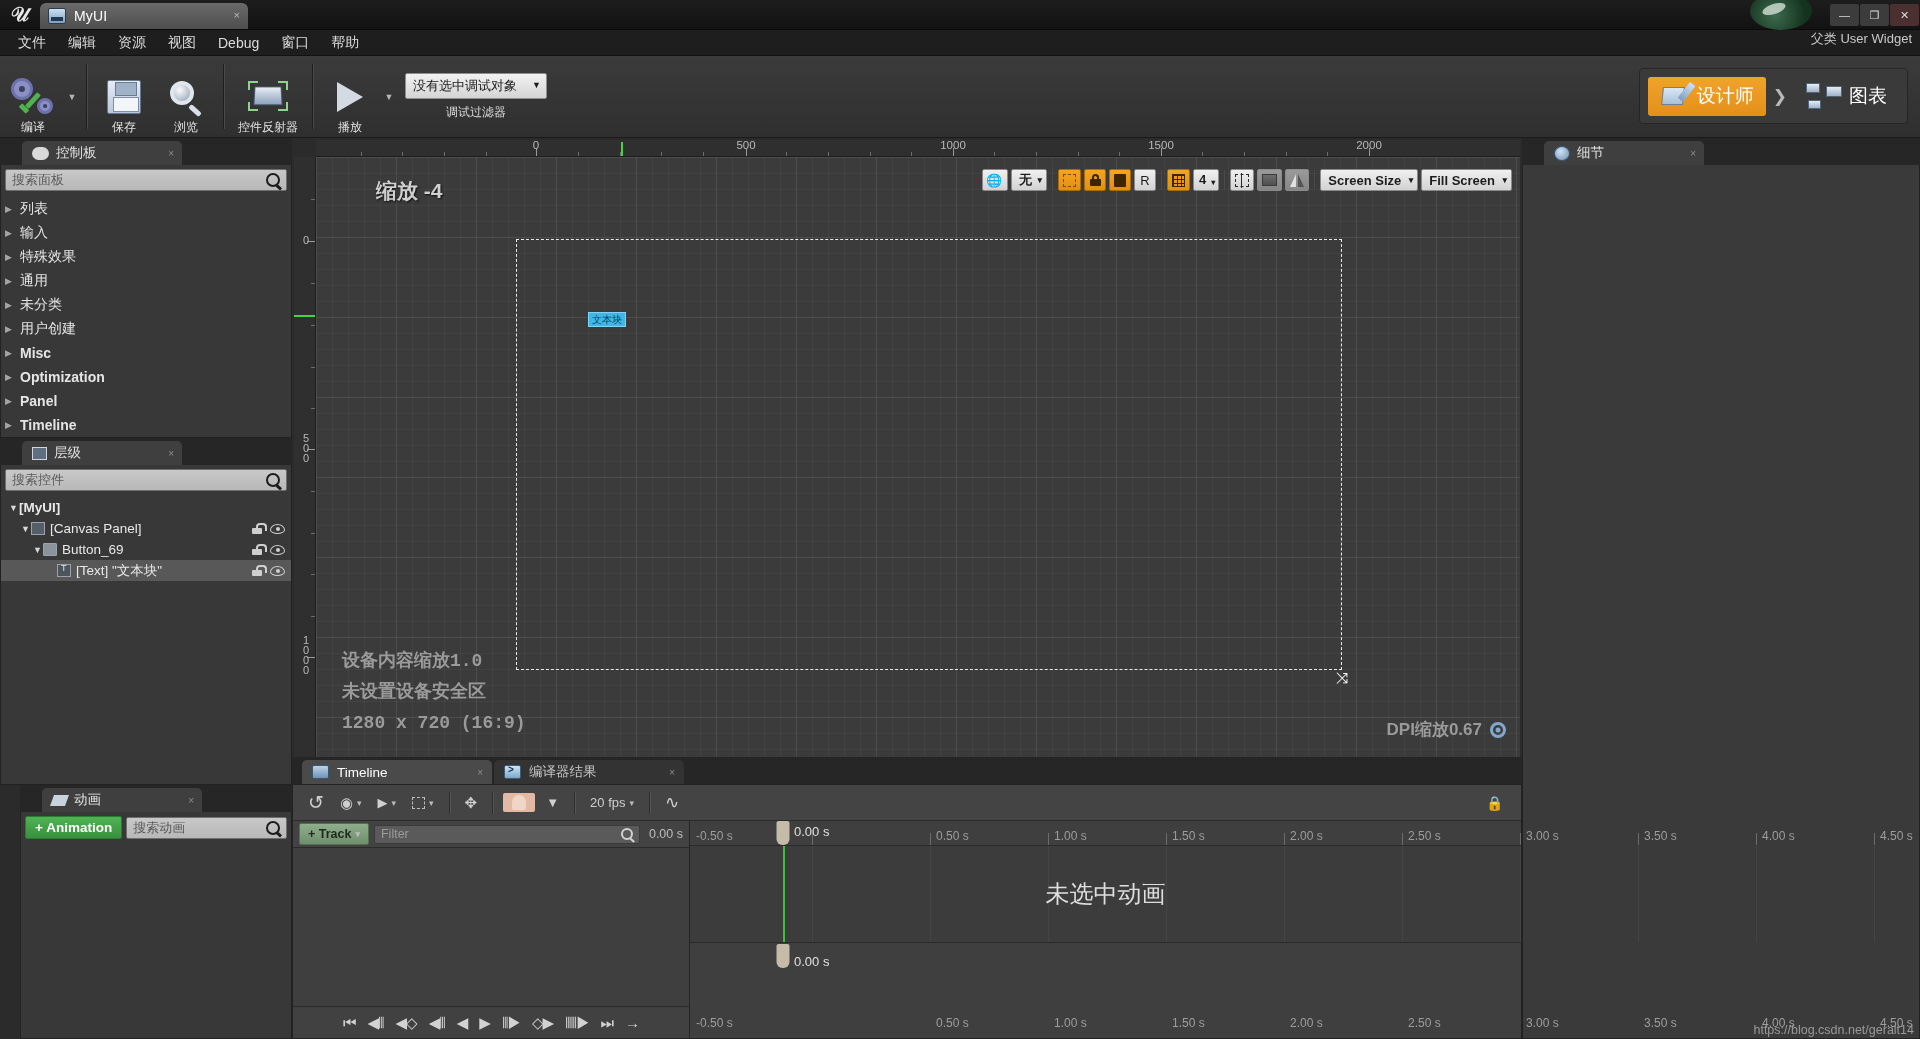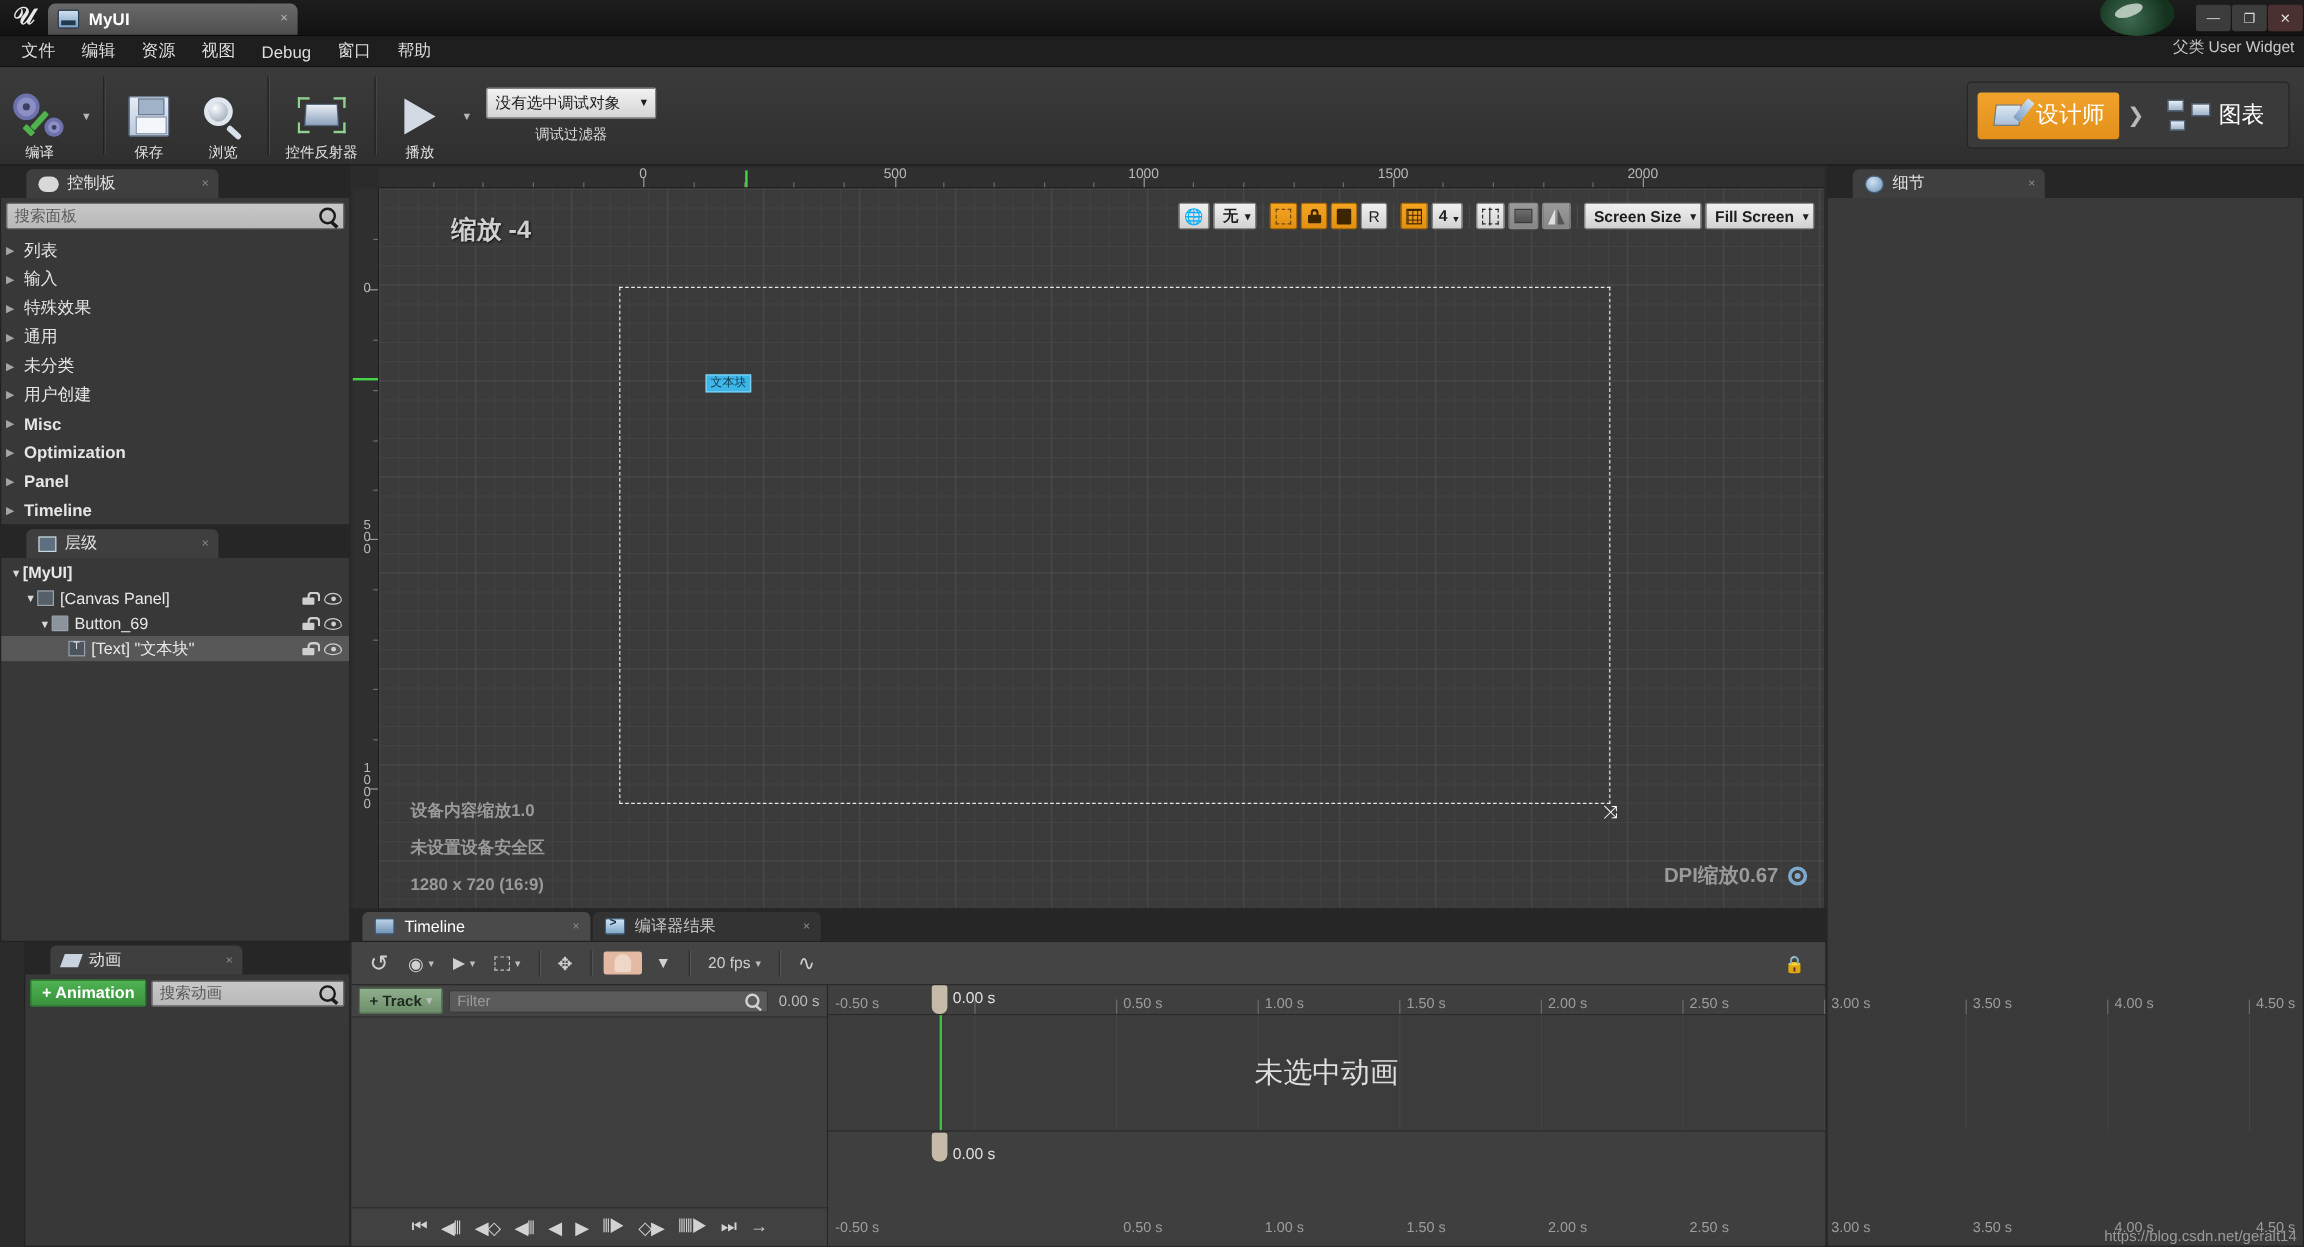--- a/index.html
+++ b/index.html
@@ -29,21 +29,21 @@
     border-radius: 6px 6px 0 0; display: flex; align-items: center; padding: 0 8px;
     gap: 8px; position: relative; color: #fff;
   }
   .doc-tab .tabicon {
     width: 18px; height: 16px; background: linear-gradient(#cfe0f0,#7c9fc4);
     border: 1px solid #2d3d50; border-radius: 2px; position: relative; flex: 0 0 18px;
   }
   .doc-tab .tabicon:after{
     content:""; position:absolute; left:2px; right:2px; bottom:2px; height:4px; background:#22384f;
   }
-  .doc-tab .tabname { font-size: 14px; font-weight: 700; letter-spacing: .2px; }
+  .doc-tab .tabname { font-size: 14px; font-weight: 400; letter-spacing: .2px; }
   .doc-tab .tabclose { position: absolute; right: 8px; top: 6px; font-size: 11px; color: #b9b9b9; }
   .titlebar-right {
     position: absolute; right: 0; top: 0; height: 30px; display: flex; align-items: center;
   }
   .win-btn {
     width: 29px; height: 22px; margin-right: 1px; display:flex; align-items:center; justify-content:center;
     background: #3c3c3c; color: #ddd; font-size: 11px; border-radius: 2px;
   }
   .win-btn.close { background: #4a3030; }
   .ue-orb {
@@ -229,21 +229,21 @@
   .vt-sep{width:1px;height:20px;background:#4a4a4a;margin:0 2px;}
 
   .canvas-outline {
     position:absolute; border: 1px dashed #e9e9e9; pointer-events:none;
   }
   .widget-text {
     position:absolute; background:#3fb6e8; color:#103d52; font-size:10px;
     padding:1px 3px; border:1px solid #7fd4f5; white-space:nowrap; line-height:11px;
   }
   .resize-handle { position:absolute; width:16px;height:16px; color:#fff; font-size:15px; }
-  .vp-info { position:absolute; left:26px; bottom:4px; font-size:14px; color:#9a9a9a; line-height:31px; font-weight:bold;}
+  .vp-info { position:absolute; left:26px; bottom:18px; font-size:18px; color:#9a9a9a; line-height:31px; font-weight:bold;font-family:Liberation Mono, monospace;}
   .vp-dpi { position:absolute; right:14px; bottom:16px; font-size:17px; color:#9a9a9a; font-weight:bold; display:flex; align-items:center; gap:8px;}
   .gear-ico { width:16px;height:16px;border-radius:50%;border:3px solid #7fa8cc; position:relative; }
   .gear-ico:after{content:"";position:absolute;left:50%;top:50%;width:5px;height:5px;background:#7fa8cc;transform:translate(-50%,-50%);border-radius:50%;}
 
   
   .bottom { flex:1; display:flex; flex-direction:column; min-height:0; background:#2b2b2b; }
   .bt-tabs { height:27px; display:flex; align-items:flex-end; padding-left:10px; gap:2px; background:#262626;}
   .bt-tab { height:24px; display:flex; align-items:center; gap:8px; padding:0 26px 0 10px;
     border-radius:5px 5px 0 0; font-size:13.5px; position:relative; min-width:190px;}
   .bt-tab.active{background:#4a4a4a;color:#fff;}
@@ -473,20 +473,26 @@
 
       <div class="panel" style="flex:1 1 auto;">
         <div class="panel-tabs">
           <div class="panel-tab">
             <span style="display:inline-block;width:15px;height:13px;background:#5d6f80;border:1px solid #cfd6dd"></span>
             <span>层级</span>
             <span class="x">×</span>
           </div>
         </div>
         <div class="panel-body">
+          <div class="search-row">
+            <div class="search-box">
+              <span class="ph">搜索控件</span>
+              <span class="search-ico"></span>
+            </div>
+          </div>
           <div class="tree">
             <div class="h-row">
               <span class="sp" style="width:4px"></span>
               <span class="tri open">▼</span>
               <span class="bold">[MyUI]</span>
             </div>
             <div class="h-row">
               <span class="sp" style="width:16px"></span>
               <span class="tri open">▼</span>
               <span class="h-icon canvas"></span>

